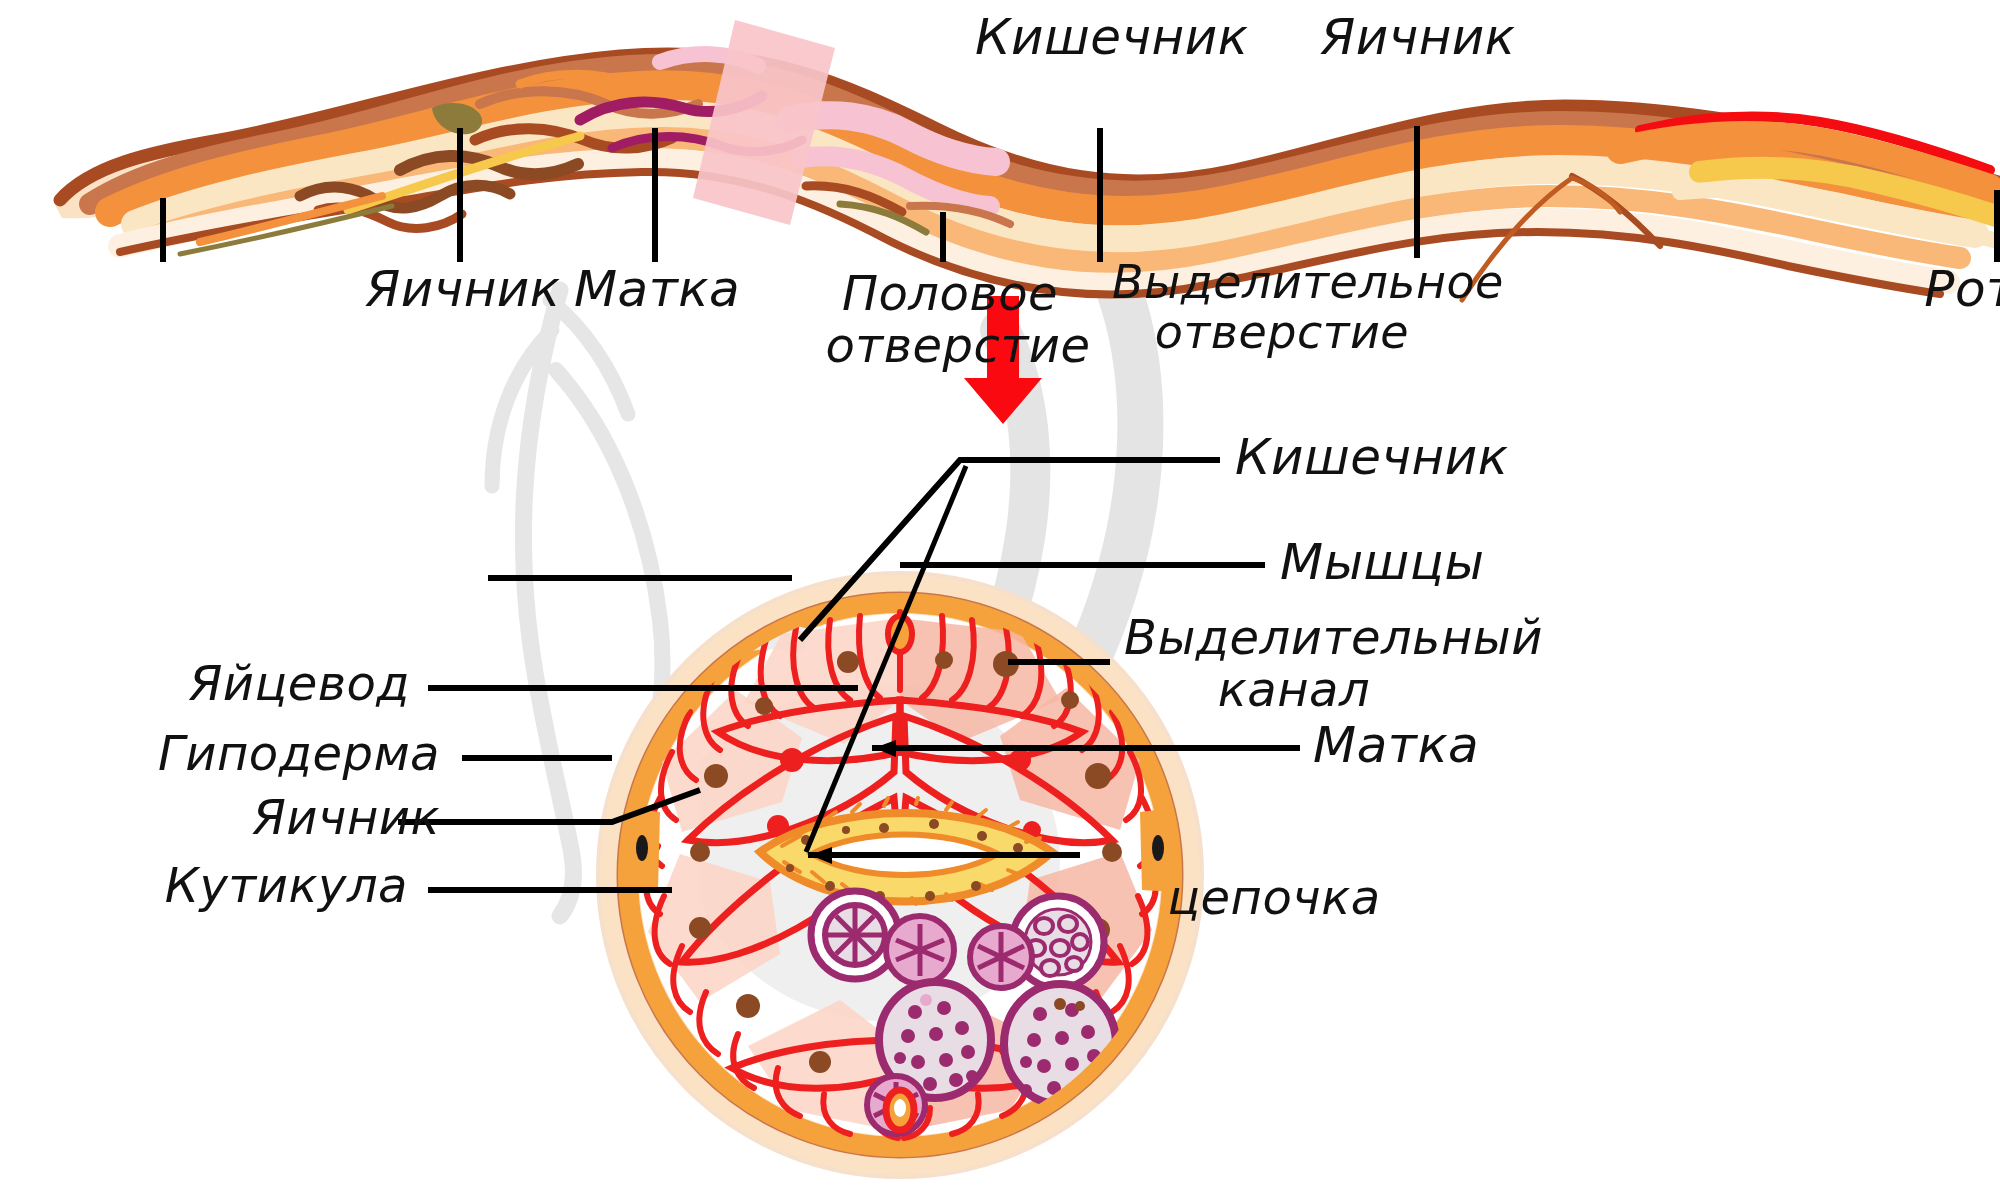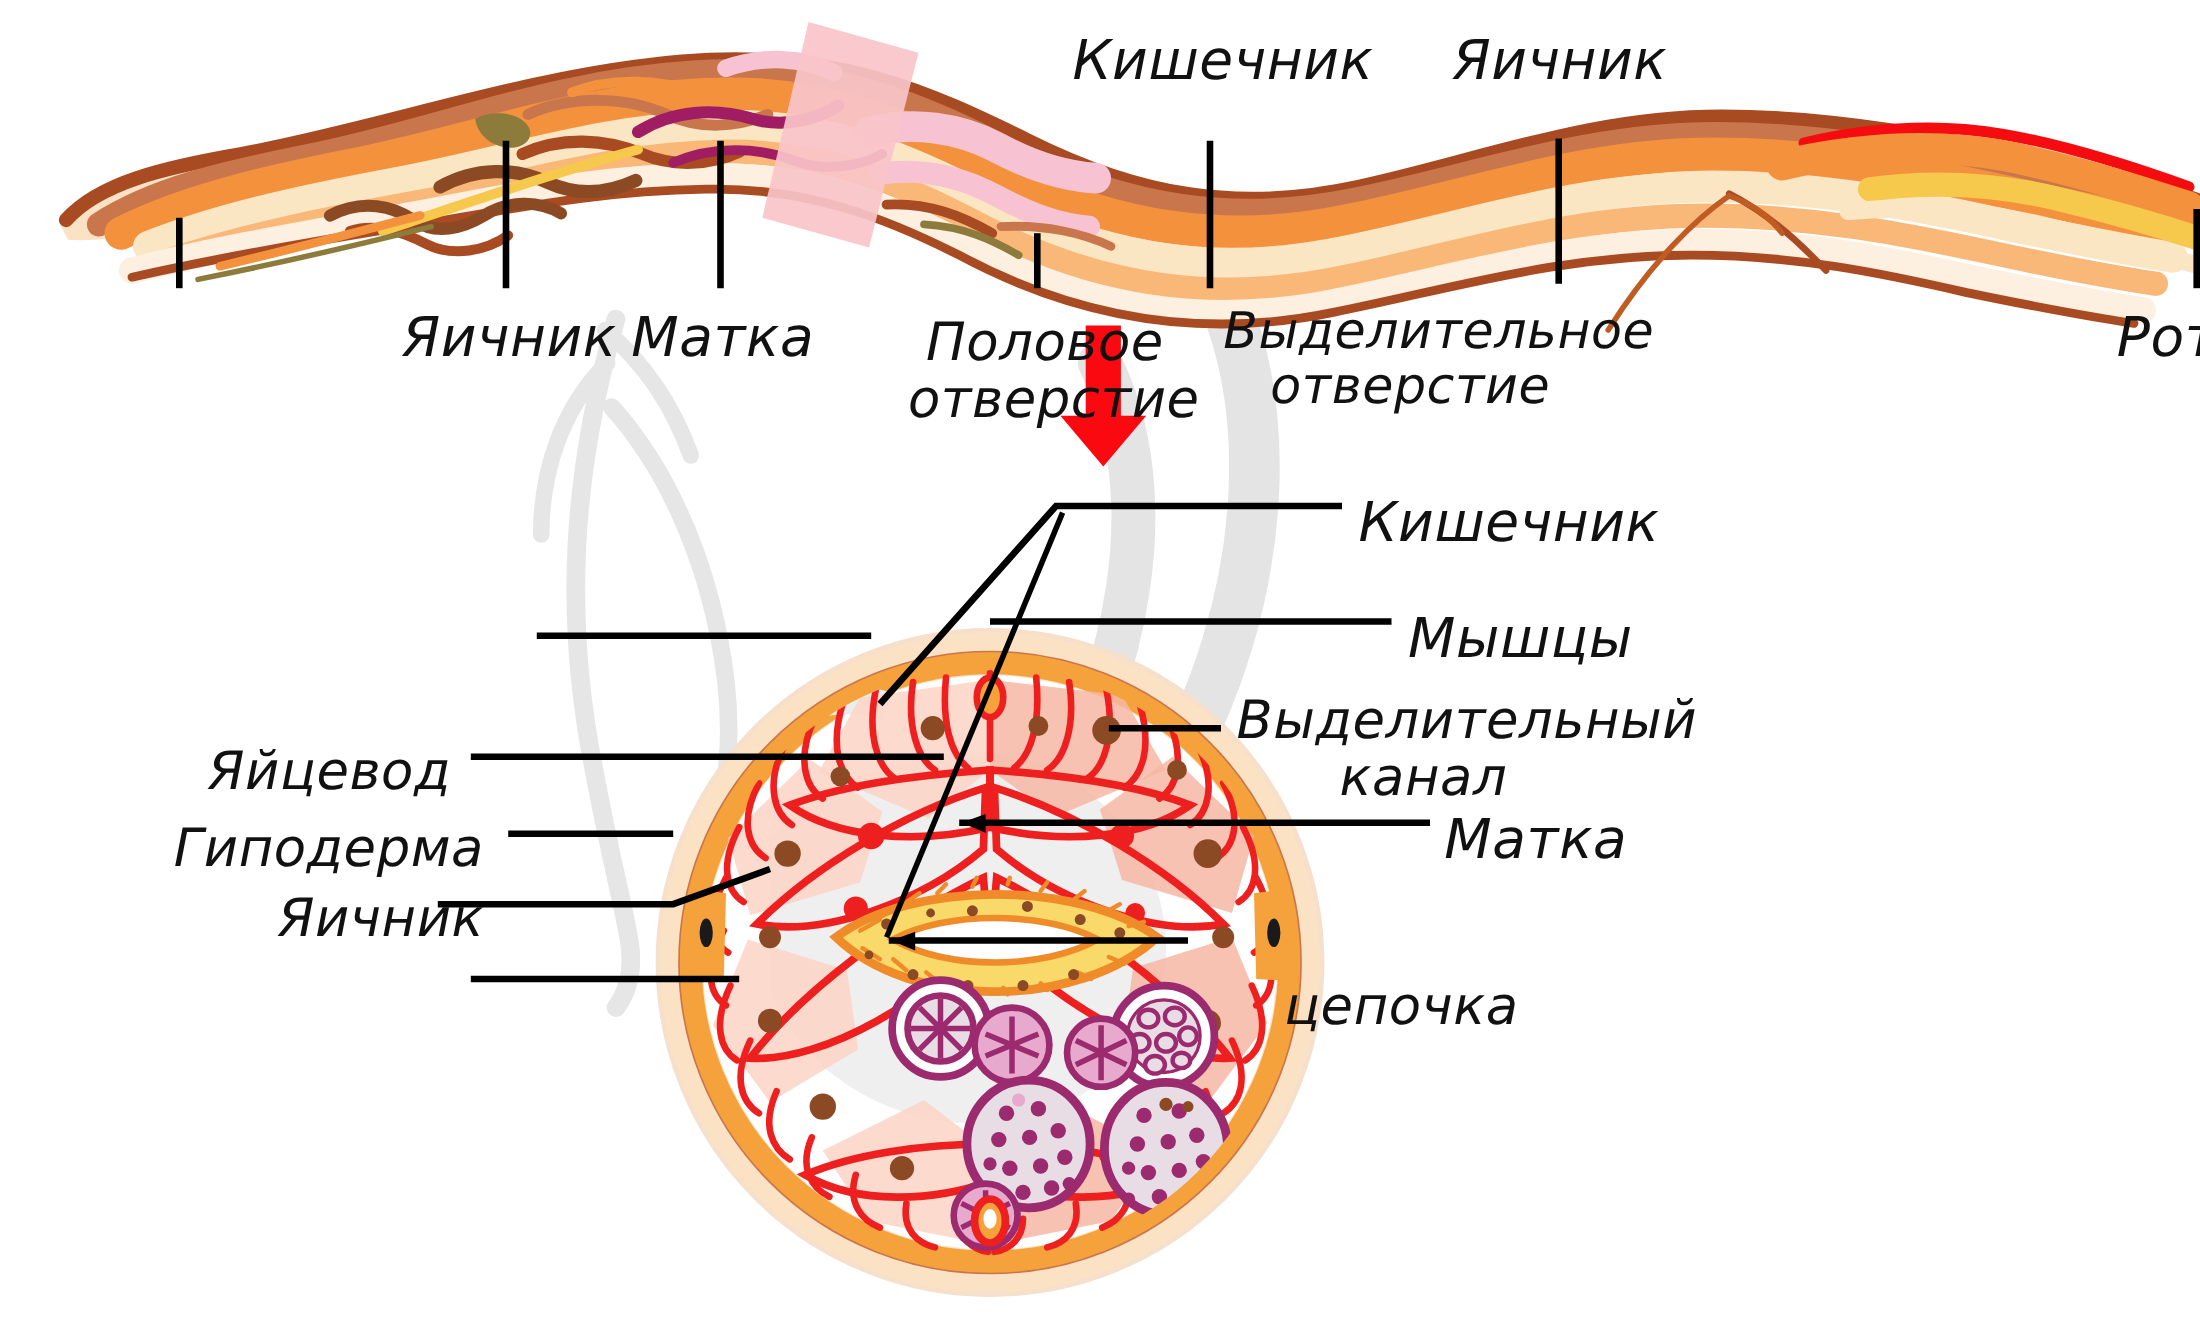--- a/index.html
+++ b/index.html
@@ -22,21 +22,20 @@
   .lbl{
     position:absolute;
     color:#111111;
     font-family:"DejaVu Sans", sans-serif;
     font-style:italic;
     font-weight:500;
     white-space:nowrap;
     letter-spacing:0.5px;
     line-height:1.08;
     user-select:none;
-    margin-top:18px;
   }
   .lbl.c{ text-align:center; }
   .lbl.r{ text-align:right; }
   .s46{ font-size:46px; }
   .s48{ font-size:48px; }
   .s50{ font-size:50px; }
 </style>
 </head>
 <body>
 
@@ -462,20 +461,21 @@
 
   <div class="lbl c s50" style="left:1910px; top:262px; width:120px;">Рот</div>
 
 
   <div class="lbl r s48" style="left:140px; top:728px; width:300px;">Гиподерма</div>
 
   <div class="lbl r s48" style="left:150px; top:658px; width:260px;">Яйцевод</div>
 
   <div class="lbl r s48" style="left:160px; top:792px; width:280px;">Яичник</div>
 
+  <div class="lbl r s48" style="left:120px; top:860px; width:288px;">Кутикула</div>
 
   <div class="lbl s50" style="left:1235px; top:430px;">Кишечник</div>
 
   <div class="lbl s50" style="left:1280px; top:535px;">Мышцы</div>
 
   <div class="lbl c s48" style="left:1124px; top:664px; width:340px;">канал</div>
   <div class="lbl s48" style="left:1124px; top:612px;">Выделительный</div>
 
   <div class="lbl s50" style="left:1313px; top:718px;">Матка</div>
 

